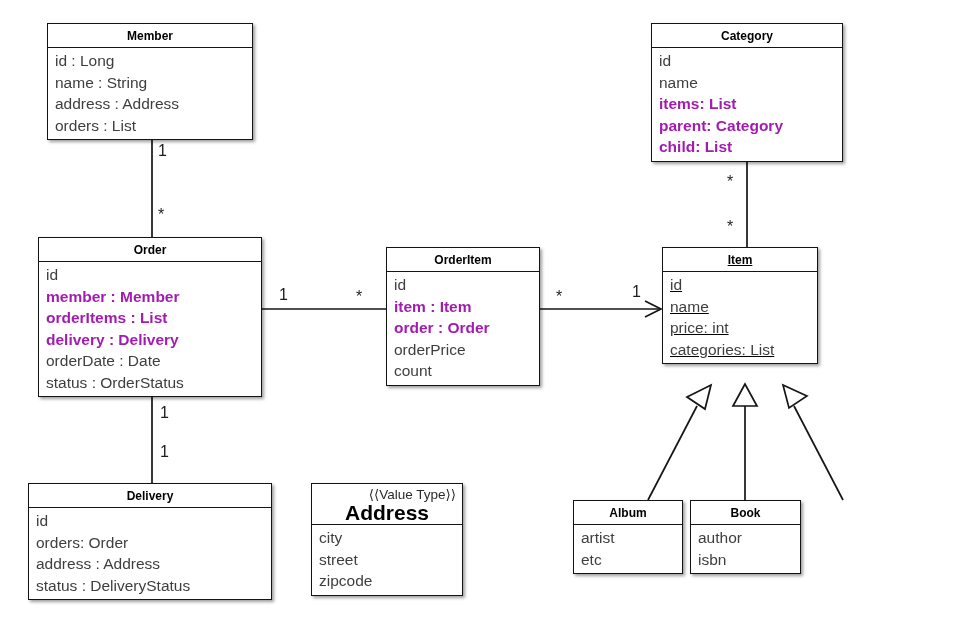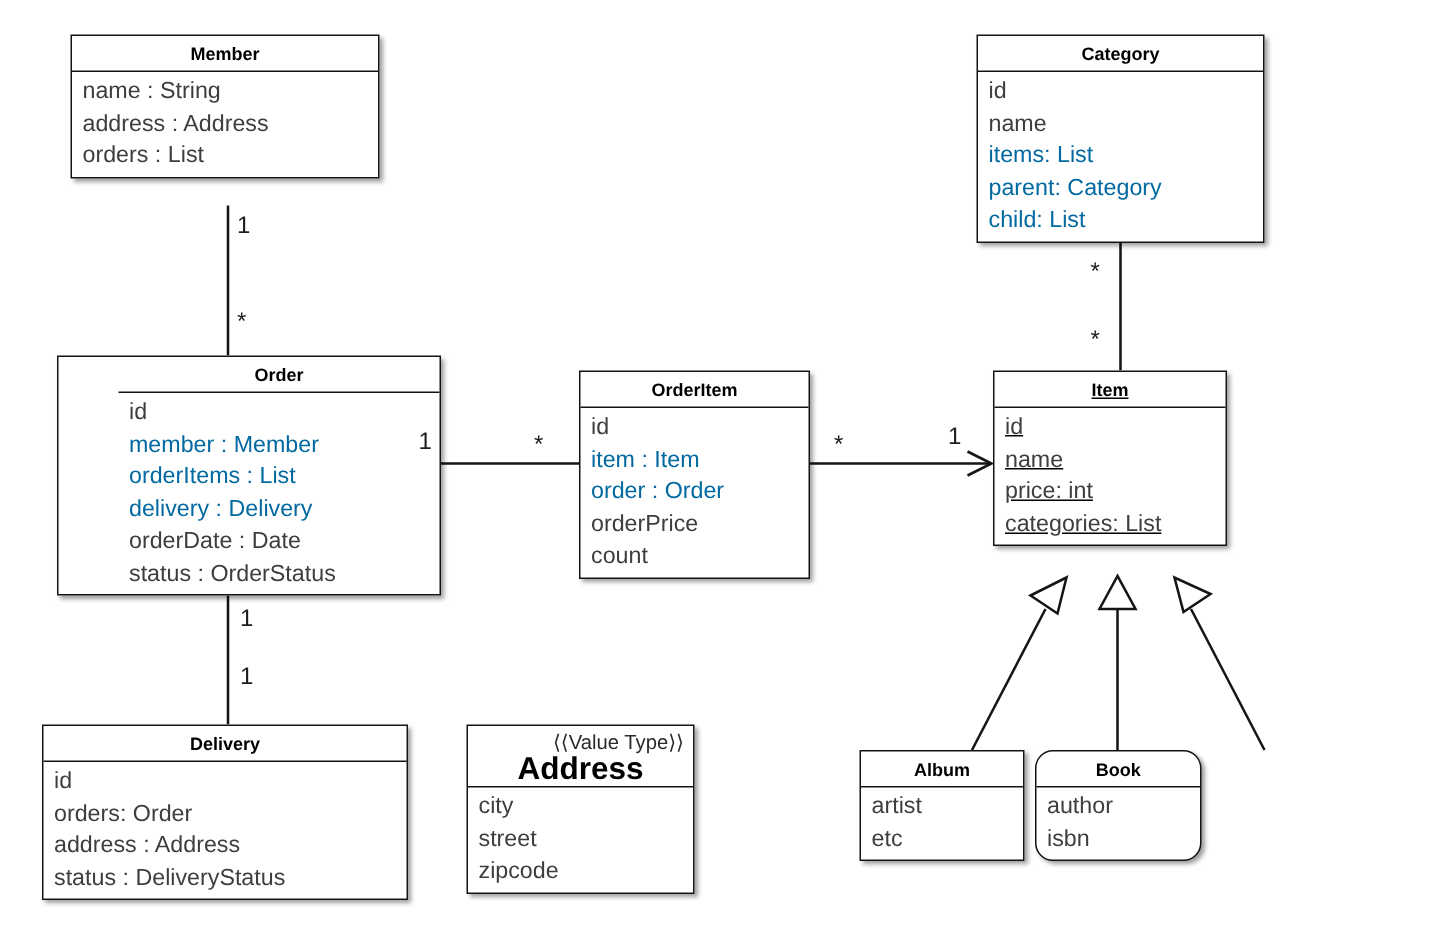--- a/index.html
+++ b/index.html
@@ -26,21 +26,21 @@
     text-align:right; font-size:13.5px; line-height:16px; color:#2b2b2b;
     font-weight:normal; white-space:nowrap;
   }
   .uml-header2 .uml-title-inner {
     text-align:center; font-weight:bold; color:#000; font-size:21px; line-height:20px;
   }
   ul.uml-attrs { list-style:none; margin:0; padding:2px 7px 3px; }
   ul.uml-attrs li {
     font-size:15.5px; line-height:21.5px; color:#3e3e3e; white-space:nowrap;
   }
-  ul.uml-attrs li.b { font-weight:normal; color:#0369a1; }
+  ul.uml-attrs li.b { font-weight:bold; color:#a21caf; }
   .mult { position:absolute; font-size:16px; line-height:18px; color:#1d1d1d; }
 </style>
 </head>
 <body>
 
 <div class="canvas">
 
   <svg class="wires">
 
     <line x1="152" y1="137" x2="152" y2="237"></line>
@@ -58,38 +58,39 @@
     <line x1="745" y1="500" x2="745" y2="405"></line>
     <line x1="843" y1="500" x2="794" y2="406"></line>
     <polygon points="687,397 711,385 705,409"></polygon>
     <polygon points="745,384 733,406 757,406"></polygon>
     <polygon points="807,396 783,385 789,408"></polygon>
   </svg>
 
   <div class="uml-class" style="left:47px; top:23px; width:206px;">
     <div class="uml-title">Member</div>
     <ul class="uml-attrs">
+      <li>id : Long</li>
       <li>name : String</li>
       <li>address : Address</li>
       <li>orders : List</li>
     </ul>
   </div>
 
   <div class="uml-class" style="left:651px; top:23px; width:192px;">
     <div class="uml-title">Category</div>
     <ul class="uml-attrs">
       <li>id</li>
       <li>name</li>
       <li class="b">items: List</li>
       <li class="b">parent: Category</li>
       <li class="b">child: List</li>
     </ul>
   </div>
 
-  <div class="uml-class" style="left:38px; top:237px; width:256px;padding-left:40px;">
+  <div class="uml-class" style="left:38px; top:237px; width:224px;">
     <div class="uml-title">Order</div>
     <ul class="uml-attrs">
       <li>id</li>
       <li class="b">member : Member</li>
       <li class="b">orderItems : List</li>
       <li class="b">delivery : Delivery</li>
       <li>orderDate : Date</li>
       <li>status : OrderStatus</li>
     </ul>
   </div>
@@ -138,21 +139,21 @@
   </div>
 
   <div class="uml-class" style="left:573px; top:500px; width:110px;">
     <div class="uml-title">Album</div>
     <ul class="uml-attrs">
       <li>artist</li>
       <li>etc</li>
     </ul>
   </div>
 
-  <div class="uml-class" style="left:690px; top:500px; width:111px;border-radius:12px;">
+  <div class="uml-class" style="left:690px; top:500px; width:111px;">
     <div class="uml-title">Book</div>
     <ul class="uml-attrs">
       <li>author</li>
       <li>isbn</li>
     </ul>
   </div>
 
 
   <span class="mult" style="left:158px; top:142px;">1</span>
   <span class="mult" style="left:158px; top:206px;">*</span>

